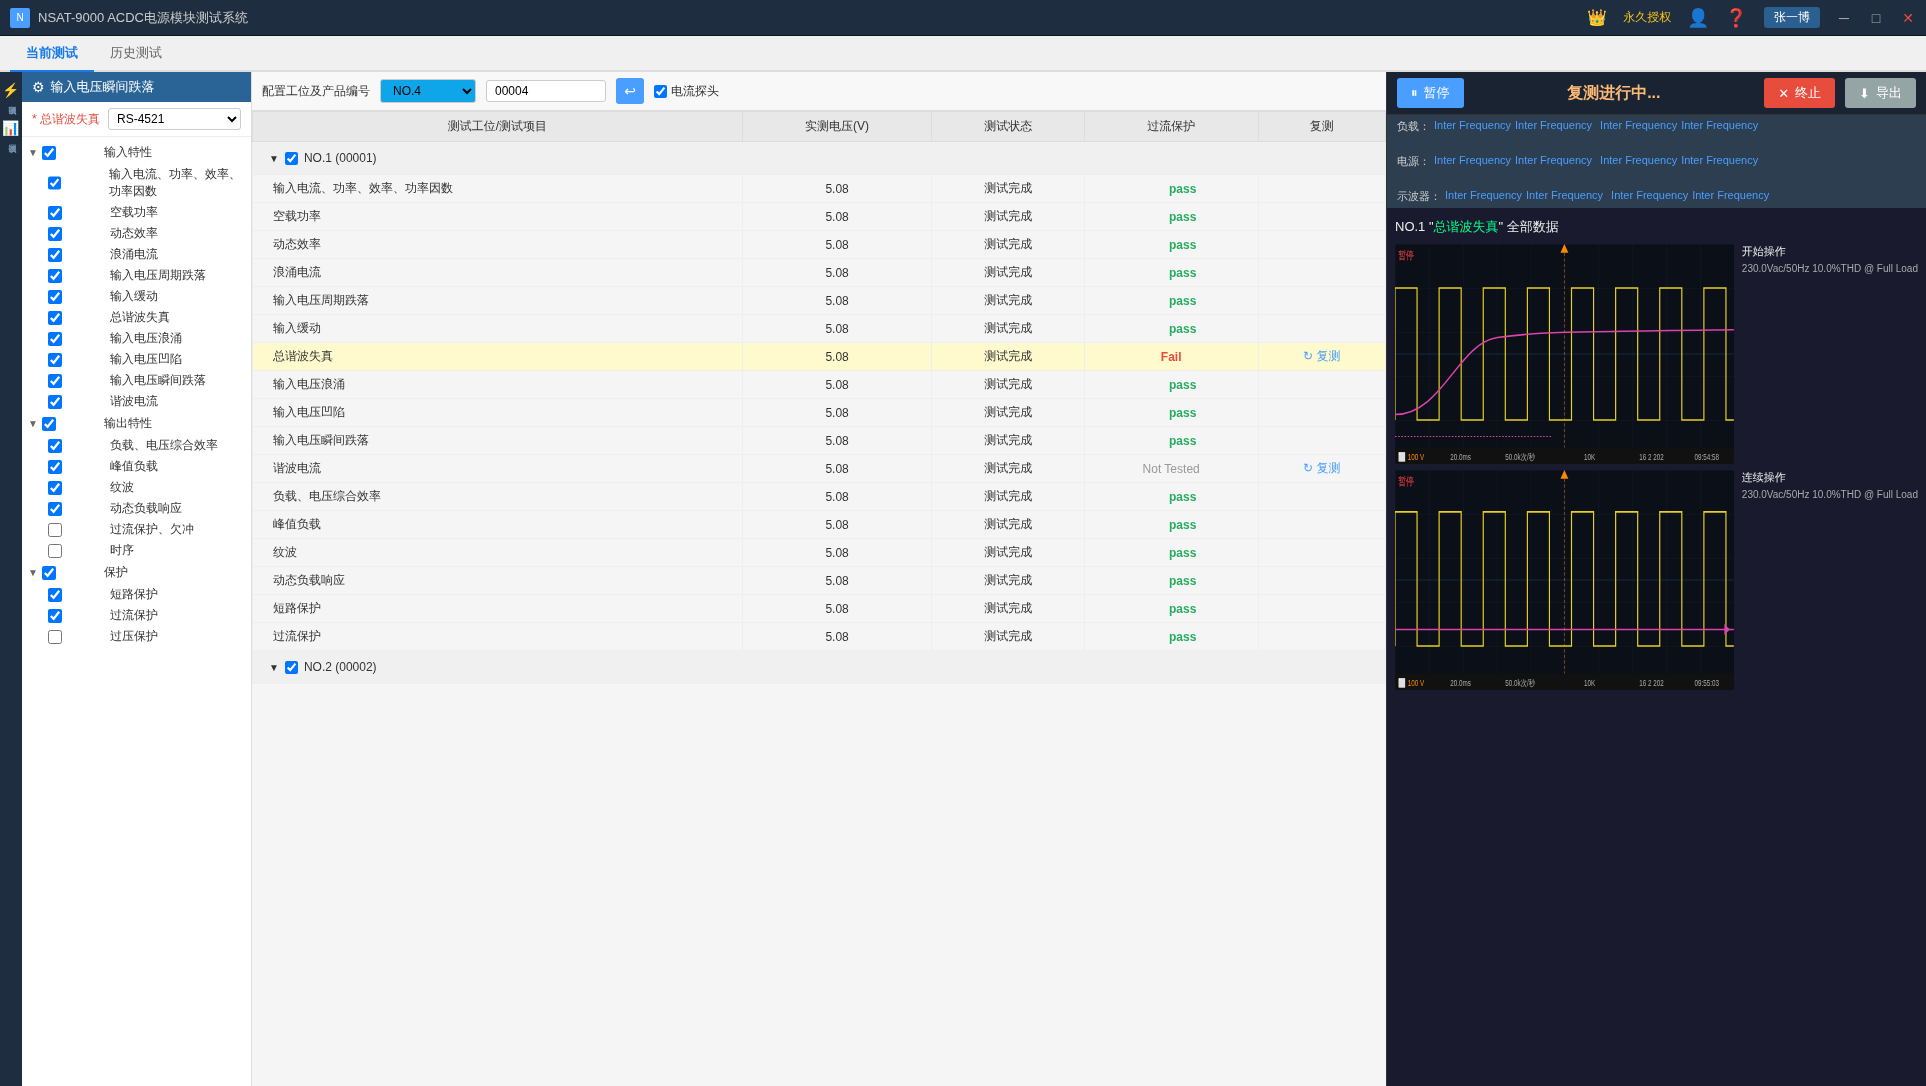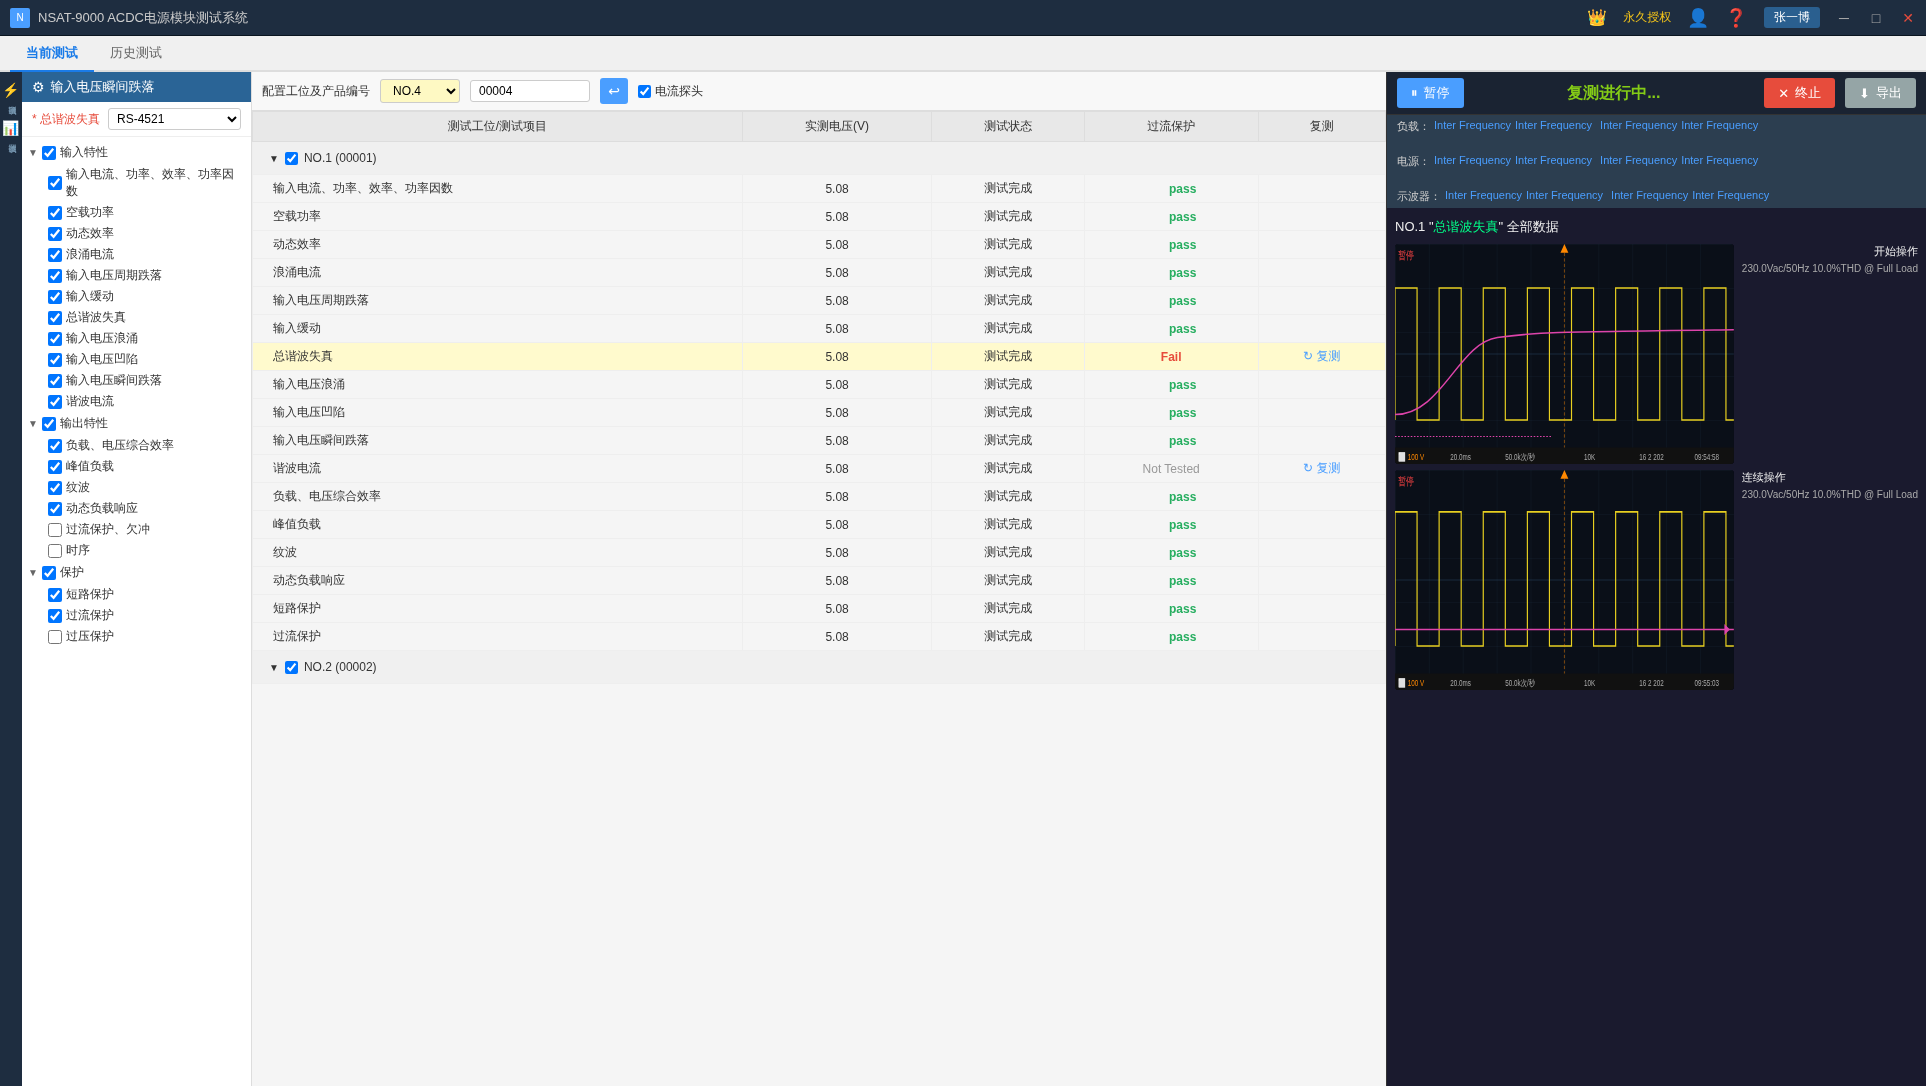--- a/index.html
+++ b/index.html
@@ -54,36 +54,36 @@
     .product-row { display: flex; align-items: center; padding: 6px 10px; gap: 8px; border-bottom: 1px solid #eee; }
     .product-label { color: #e74c3c; font-size: 12px; white-space: nowrap; }
     .product-select {
       flex: 1; border: 1px solid #ccc; border-radius: 3px; padding: 2px 4px;
       font-size: 12px; background: white; cursor: pointer;
     }
     .tree-container { flex: 1; overflow-y: auto; padding: 4px 0; }
     .tree-node { display: flex; align-items: center; padding: 3px 6px; cursor: pointer; }
     .tree-toggle { width: 14px; font-size: 10px; color: #666; }
     .tree-checkbox { width: 14px; height: 14px; margin-right: 4px; cursor: pointer; }
-    .tree-label { font-size: 12px; color: #333; }
+    .tree-label { font-size: 12px; color: #333; margin-left: 44px; }
     .tree-children { padding-left: 20px; }
     .tree-child { display: flex; align-items: center; padding: 2px 6px; cursor: pointer; }
 
     
     .middle-panel { flex: 1; display: flex; flex-direction: column; min-width: 0; }
     
     
     .toolbar {
       display: flex; align-items: center; padding: 6px 10px; background: #f8f8f8;
       border-bottom: 1px solid #ddd; gap: 10px;
     }
     .toolbar-label { font-size: 12px; color: #333; }
     .toolbar-select {
       border: 1px solid #ccc; border-radius: 3px; padding: 3px 8px;
-      font-size: 12px; background: #fef9c3; width: 80px;
+      font-size: 12px; background: #0ea5e9; width: 96px;
     }
     .toolbar-input {
       border: 1px solid #ccc; border-radius: 3px; padding: 3px 8px;
       font-size: 12px; width: 120px;
     }
     .refresh-btn {
       background: #4a9eff; color: white; border: none; border-radius: 3px;
       width: 28px; height: 26px; cursor: pointer; display: flex; align-items: center; justify-content: center; font-size: 14px;
     }
     .checkbox-row { display: flex; align-items: center; gap: 4px; }
@@ -114,21 +114,21 @@
       border-left: 1px solid #333;
     }
     .right-toolbar {
       display: flex; align-items: center; padding: 6px 10px; gap: 10px;
       background: #1a2332; border-bottom: 1px solid #333;
     }
     .pause-btn {
       background: #4a9eff; color: white; border: none; border-radius: 3px;
       padding: 6px 14px; cursor: pointer; display: flex; align-items: center; gap: 6px; font-size: 13px;
     }
-    .status-text { color: #84cc16; font-size: 16px; font-weight: bold; flex: 1; text-align: center; }
+    .status-text { color: #fdba74; font-size: 16px; font-weight: bold; flex: 1; text-align: center; }
     .stop-btn {
       background: #e74c3c; color: white; border: none; border-radius: 3px;
       padding: 6px 14px; cursor: pointer; display: flex; align-items: center; gap: 6px; font-size: 13px;
     }
     .export-btn {
       background: #95a5a6; color: white; border: none; border-radius: 3px;
       padding: 6px 14px; cursor: pointer; display: flex; align-items: center; gap: 6px; font-size: 13px;
     }
     
     
@@ -573,21 +573,21 @@
                 <text x="4" y="196" fill="#ff8800" font-size="8" font-family="Arial">⬜ 100 V</text>
                 <text x="70" y="196" fill="#aaa" font-size="8" font-family="Arial">20.0ms</text>
                 <text x="140" y="196" fill="#aaa" font-size="8" font-family="Arial">50.0k次/秒</text>
                 <text x="240" y="196" fill="#aaa" font-size="8" font-family="Arial">10K</text>
                 <text x="310" y="196" fill="#aaa" font-size="8" font-family="Arial">16 2 202</text>
                 <text x="380" y="196" fill="#aaa" font-size="8" font-family="Arial">09:54:58</text>
               </svg>
             </div>
           </div>
         </div>
-        <div style="color:#ccc; font-size:11px; min-width:160px;text-align:right;">
+        <div style="color:#ccc; font-size:11px; min-width:160px;">
           <div style="color:#eee; margin-bottom:4px;">开始操作</div>
           <div style="color:#aaa; font-size:10px;">230.0Vac/50Hz 10.0%THD @ Full Load</div>
         </div>
       </div>
 
       <div style="display:flex; gap:8px; align-items:flex-start;">
         <div style="flex:1;">
           <div class="osc-card">
             <div class="osc-screen">
               <svg width="100%" height="100%" viewBox="0 0 430 200" preserveAspectRatio="none">

